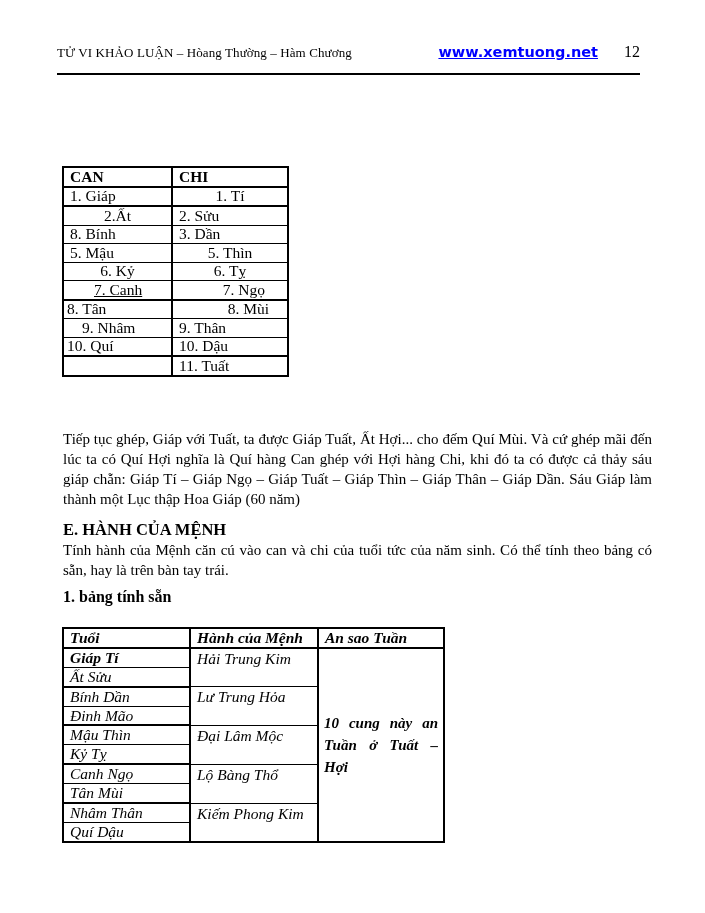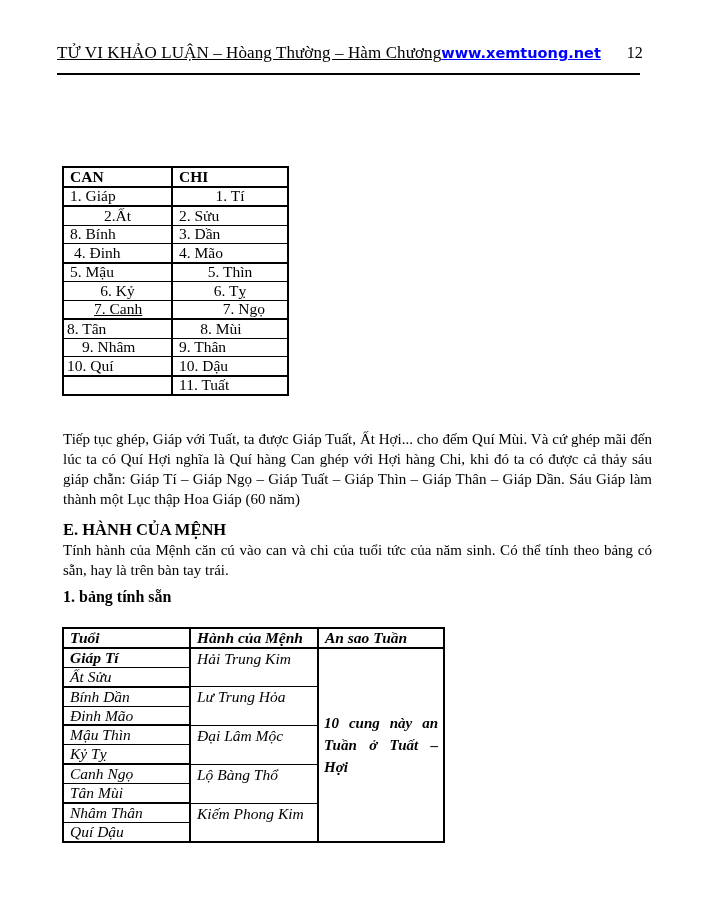--- a/index.html
+++ b/index.html
@@ -10,21 +10,21 @@
     font-family:"Liberation Serif","DejaVu Serif",serif;
     color:#000;
     overflow:hidden;
     margin:0 auto;
   }
   
   .hdr{
     position:absolute;left:57px;top:43px;width:583px;
     display:flex;align-items:baseline;white-space:nowrap;
   }
-  .hdr-title{font-size:17px;letter-spacing:.1px;text-decoration:underline;}
+  .hdr-title{font-size:13px;letter-spacing:.1px;}
   .hdr-spacer{flex:1;}
   .hdr-link{
     font-family:"DejaVu Sans","Liberation Sans",sans-serif;
     font-weight:bold;font-size:14.5px;color:#0000ff;
     text-decoration:underline;cursor:pointer;
   }
   .hdr-page{font-size:16px;margin-left:26px;}
   .rule{position:absolute;left:57px;top:73px;width:583px;height:2px;background:#000;}
 
   
@@ -48,21 +48,21 @@
   .t1 col.c2{width:116px;}
 
   
   .pl3{padding-left:3px;margin-top:40px;}
   .pl6{padding-left:6px;}
   .pl10{padding-left:10px;}
   .pl14{padding-left:30px;text-decoration:underline;}
   .pl18{padding-left:18px;}
   .ctr{text-align:center;padding-left:0;}
   .rt22{text-align:right;padding-left:0;padding-right:22px;}
-  .rt18{text-align:center;padding-left:0;padding-right:18px;}
+  .rt18{text-align:right;padding-left:0;padding-right:18px;}
   .rt10{text-align:right;padding-left:0;padding-right:10px;}
 
   
   .para{
     position:absolute;left:63px;width:589px;
     font-size:15px;line-height:20px;text-align:justify;
   }
   .p1{top:429px;}
   .h-e{position:absolute;left:63px;top:520px;font-size:16.5px;font-weight:bold;}
   .p2{top:541px;line-height:19.5px;}
@@ -110,24 +110,20 @@
       <td class="ctr">1. Tí</td>
     </tr>
     <tr>
       <td class="ctr">2.Ất</td>
       <td class="pl6">2. Sửu</td>
     </tr>
     <tr>
       <td class="pl6">8. Bính</td>
       <td class="pl6">3. Dần</td>
     </tr>
-    <tr class="gb">
-      <td class="pl10">4. Đinh</td>
-      <td class="pl6">4. Mão</td>
-    </tr>
     <tr>
       <td class="pl6">5. Mậu</td>
       <td class="ctr">5. Thìn</td>
     </tr>
     <tr>
       <td class="ctr">6. Kỷ</td>
       <td class="ctr">6. Tỵ</td>
     </tr>
     <tr class="gb">
       <td class="pl14">7. Canh</td>

